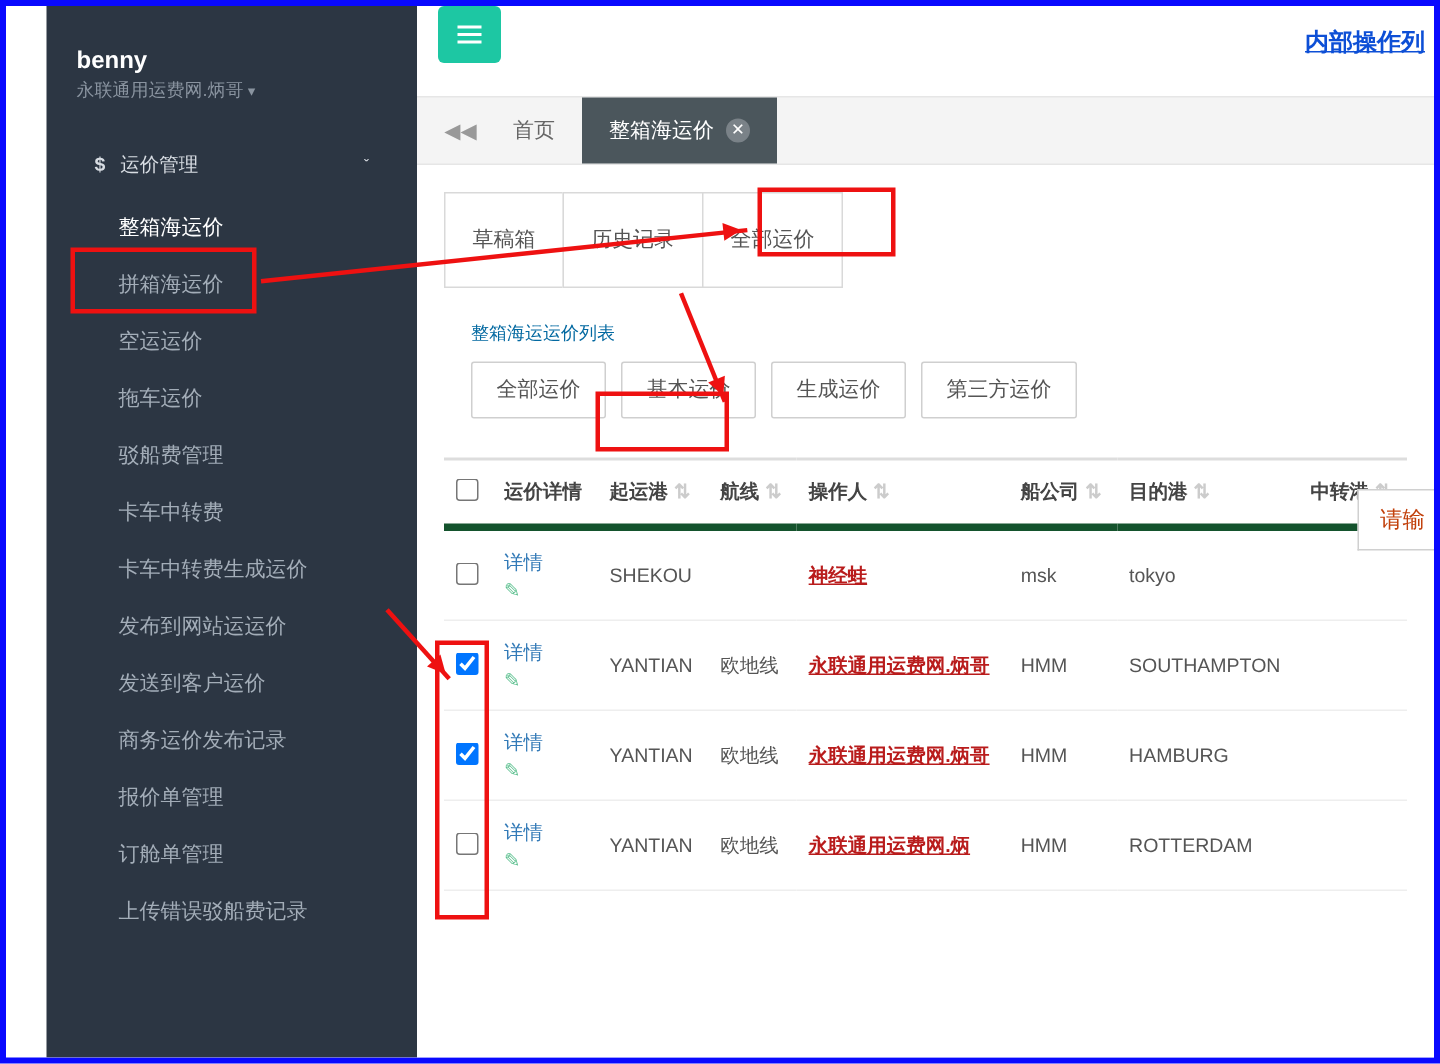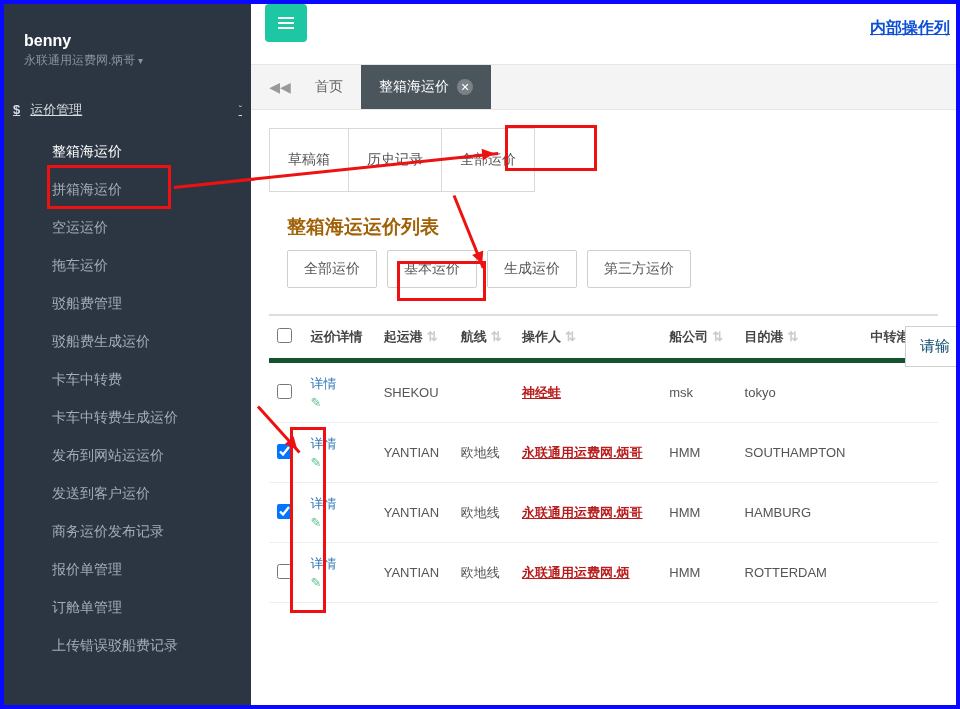--- a/index.html
+++ b/index.html
@@ -1,26 +1,26 @@
 <!DOCTYPE html>
 <html><head>
 <meta charset="utf-8">
 <style>
   * { box-sizing: border-box; margin: 0; padding: 0; }
   body { font-family: "Microsoft YaHei", Arial, sans-serif; font-size: 13px; background: #fff; border: 4px solid #0909ff; width: 960px; height: 709px; overflow: hidden; position: relative; }
-  .app { display: flex; height: 100%; }
+  .app { display: flex; height: 100%; margin-left: 27px; }
 
   
   .sidebar { width: 247px; background: #2c3643; color: #cbd2d9; flex-shrink:0; display:flex; flex-direction:column; padding-top: 28px;}
   .side-user { padding: 0 20px 18px 20px; }
   .side-user .u1 { color:#fff; font-size:16px; font-weight:600; }
   .side-user .u2 { color:#8a94a0; font-size:12px; margin-top:2px;}
   .side-user .u2::after { content:" \25BE"; font-size:10px;}
   .nav { list-style:none; }
-  .nav-group { padding: 14px 9px; color:#d8dde3; cursor:pointer; display:flex; align-items:center; justify-content:space-between;text-decoration:underline; }
+  .nav-group { padding: 14px 32px; color:#d8dde3; cursor:pointer; display:flex; align-items:center; justify-content:space-between; }
   .nav-group .dollar { margin-right:10px; font-weight:bold;}
   .nav-group .chev { font-size:10px;}
   .nav-sub { list-style:none; }
   .nav-sub li { padding: 10px 20px 10px 48px; color:#a3adb8; cursor:pointer; font-size:14px;}
   .nav-sub li.active { color:#fff; }
 
   
   .main { flex:1; background:#fff; display:flex; flex-direction:column; min-width:0; }
   .top-bar { height:60px; display:flex; padding:0 14px; position:relative; }
   .hamburger { width:42px; height:38px; background:#1dc7a3; border-radius:4px; display:flex; align-items:center; justify-content:center; cursor:pointer;}
@@ -34,28 +34,28 @@
   .tabs-bar .tab { display:flex; align-items:center; padding:0 18px; color:#666; cursor:pointer; font-size:14px;}
   .tabs-bar .tab.active { background:#4b565c; color:#fff; }
   .tabs-bar .tab .close { margin-left:8px; width:16px; height:16px; border-radius:50%; background:#7a8288; color:#fff; display:inline-flex; align-items:center; justify-content:center; font-size:11px; line-height:1;}
 
   .content { padding: 18px 18px 0 18px; overflow:auto; min-width:0;}
 
   .inner-tabs { display:flex; gap:0; }
   .inner-tabs .itab { border:1px solid #d9d9d9; background:#fff; padding:22px 18px; color:#555; cursor:pointer; font-size:14px; margin-left:-1px;}
   .inner-tabs .itab:first-child { margin-left:0;}
 
-  .panel-title { margin:22px 0 10px 18px; font-size:19px; font-weight:700; color:#a16207;}
+  .panel-title { margin:22px 0 10px 18px; font-size:12px; font-weight:400; color:#0369a1;}
 
   .btn-row { display:flex; gap:10px; margin-left:18px; flex-wrap:wrap;}
   .btn-row + .btn-row { margin-top:16px;}
   .wbtn { border:1px solid #cfcfcf; background:#fff; padding:9px 16px; color:#555; cursor:pointer; font-size:14px; border-radius:2px; display:inline-flex; align-items:center;}
   .wbtn .caret { margin-left:6px; font-size:9px;}
 
-  .search-stub { position:absolute; right:0; top:322px; border:1px solid #d0d0d0; border-right:none; padding:10px 6px 10px 14px; background:#fff; color:#0c4a6e; font-size:15px;}
+  .search-stub { position:absolute; right:0; top:322px; border:1px solid #d0d0d0; border-right:none; padding:10px 6px 10px 14px; background:#fff; color:#c2410c; font-size:15px;}
 
   
   table.data { width:100%; border-collapse:collapse; margin-top:26px; }
   table.data th, table.data td { padding:12px 8px; text-align:left; font-size:13px; color:#555;}
   table.data thead th { border-top:2px solid #ddd; border-bottom:5px solid #14532d; font-weight:600; color:#444; white-space:nowrap;}
   table.data tbody td { border-bottom:1px solid #eee; vertical-align:middle;}
   .sort { color:#ccc; margin-left:4px;}
   .detail-link { color:#337ab7; cursor:pointer;}
   .edit-ic { color:#5cc08f; margin-top:2px; display:inline-block;}
   .op-link { color:#b91c1c; text-decoration:underline; cursor:pointer; font-weight:600;}
@@ -85,21 +85,20 @@
       <li class="nav-group">
         <span><span class="dollar">$</span><span>运价管理</span></span>
         <span class="chev">ˇ</span>
       </li>
       <ul class="nav-sub" id="nav-sub">
           <li class="active">整箱海运价</li>
           <li>拼箱海运价</li>
           <li>空运运价</li>
           <li>拖车运价</li>
           <li>驳船费管理</li>
-          <li>驳船费生成运价</li>
           <li>卡车中转费</li>
           <li>卡车中转费生成运价</li>
           <li>发布到网站运运价</li>
           <li>发送到客户运价</li>
           <li>商务运价发布记录</li>
           <li>报价单管理</li>
           <li>订舱单管理</li>
           <li>上传错误驳船费记录</li>
         </ul>
     </ul>

